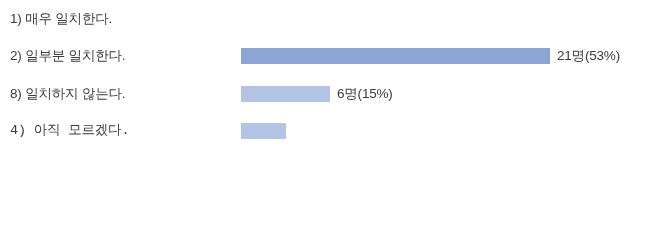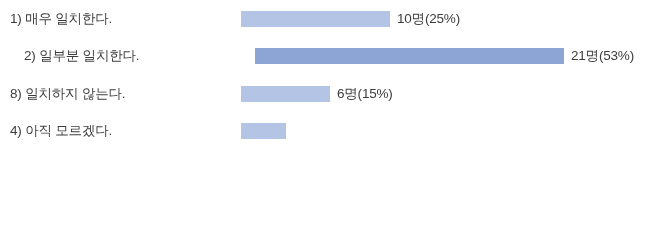--- a/index.html
+++ b/index.html
@@ -22,23 +22,23 @@
   }
   .row {
     position: absolute;
     left: 0;
     width: 547px;
     height: 37px;
     display: flex;
     align-items: center;
   }
   .row-0 { top: 0px; }
-  .row-1 { top: 37px; margin-left: 14px; }
+  .row-1 { top: 37px; }
   .row-2 { top: 75px; }
-  .row-3 { top: 112px; }
+  .row-3 { top: 112px; font-family: Liberation Mono, monospace; }
 
   .cat-label {
     position: absolute;
     left: 10px;
     top: 50%;
     transform: translateY(-50%);
     font-size: 13.5px;
     line-height: 1;
     color: #3c3c3c;
     white-space: nowrap;
@@ -72,24 +72,20 @@
     letter-spacing: -0.2px;
   }
 </style>
 </head>
 <body>
 
 <div id="chart">
 
   <div class="row row-0">
     <span class="cat-label">1) 매우 일치한다.</span>
-    <div class="bar-track">
-      <div class="bar" style="width: 149px; background: rgb(180, 196, 228);"></div>
-      <span class="value-label">10명(25%)</span>
-    </div>
   </div>
 
   <div class="row row-1">
     <span class="cat-label">2) 일부분 일치한다.</span>
     <div class="bar-track">
       <div class="bar accent" style="width: 309px; background: rgb(141, 165, 213);"></div>
       <span class="value-label">21명(53%)</span>
     </div>
   </div>
 

